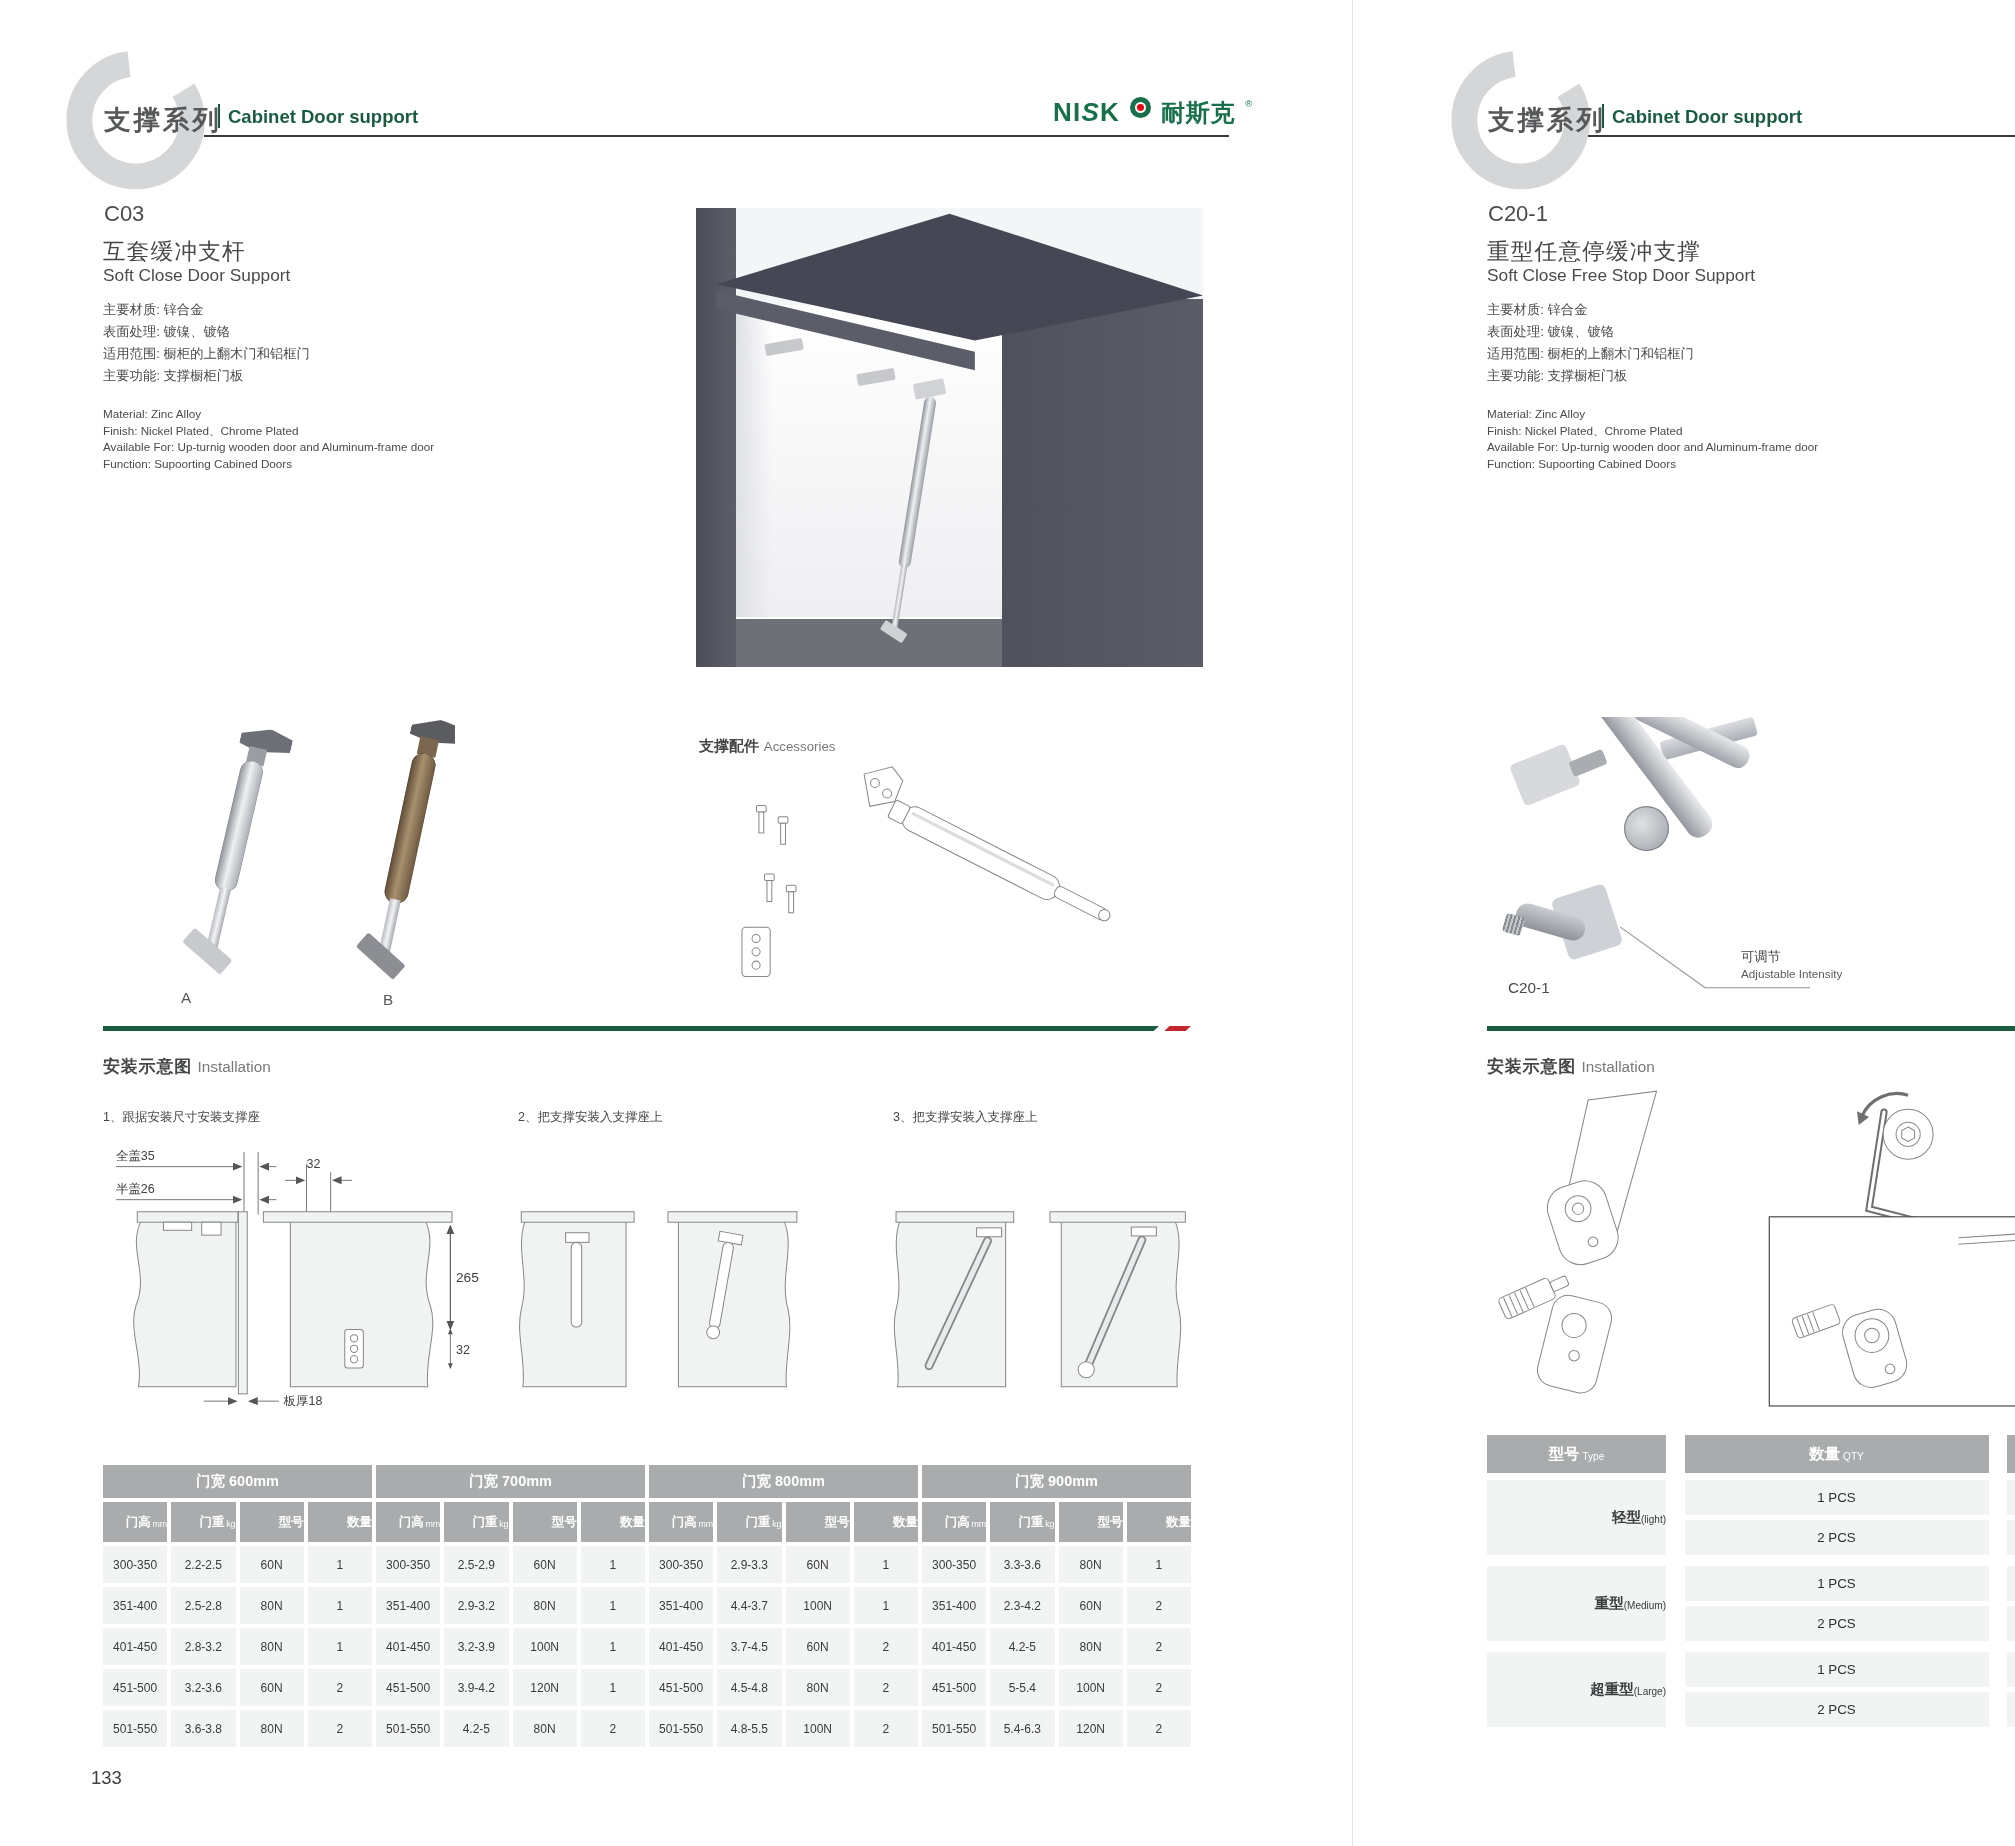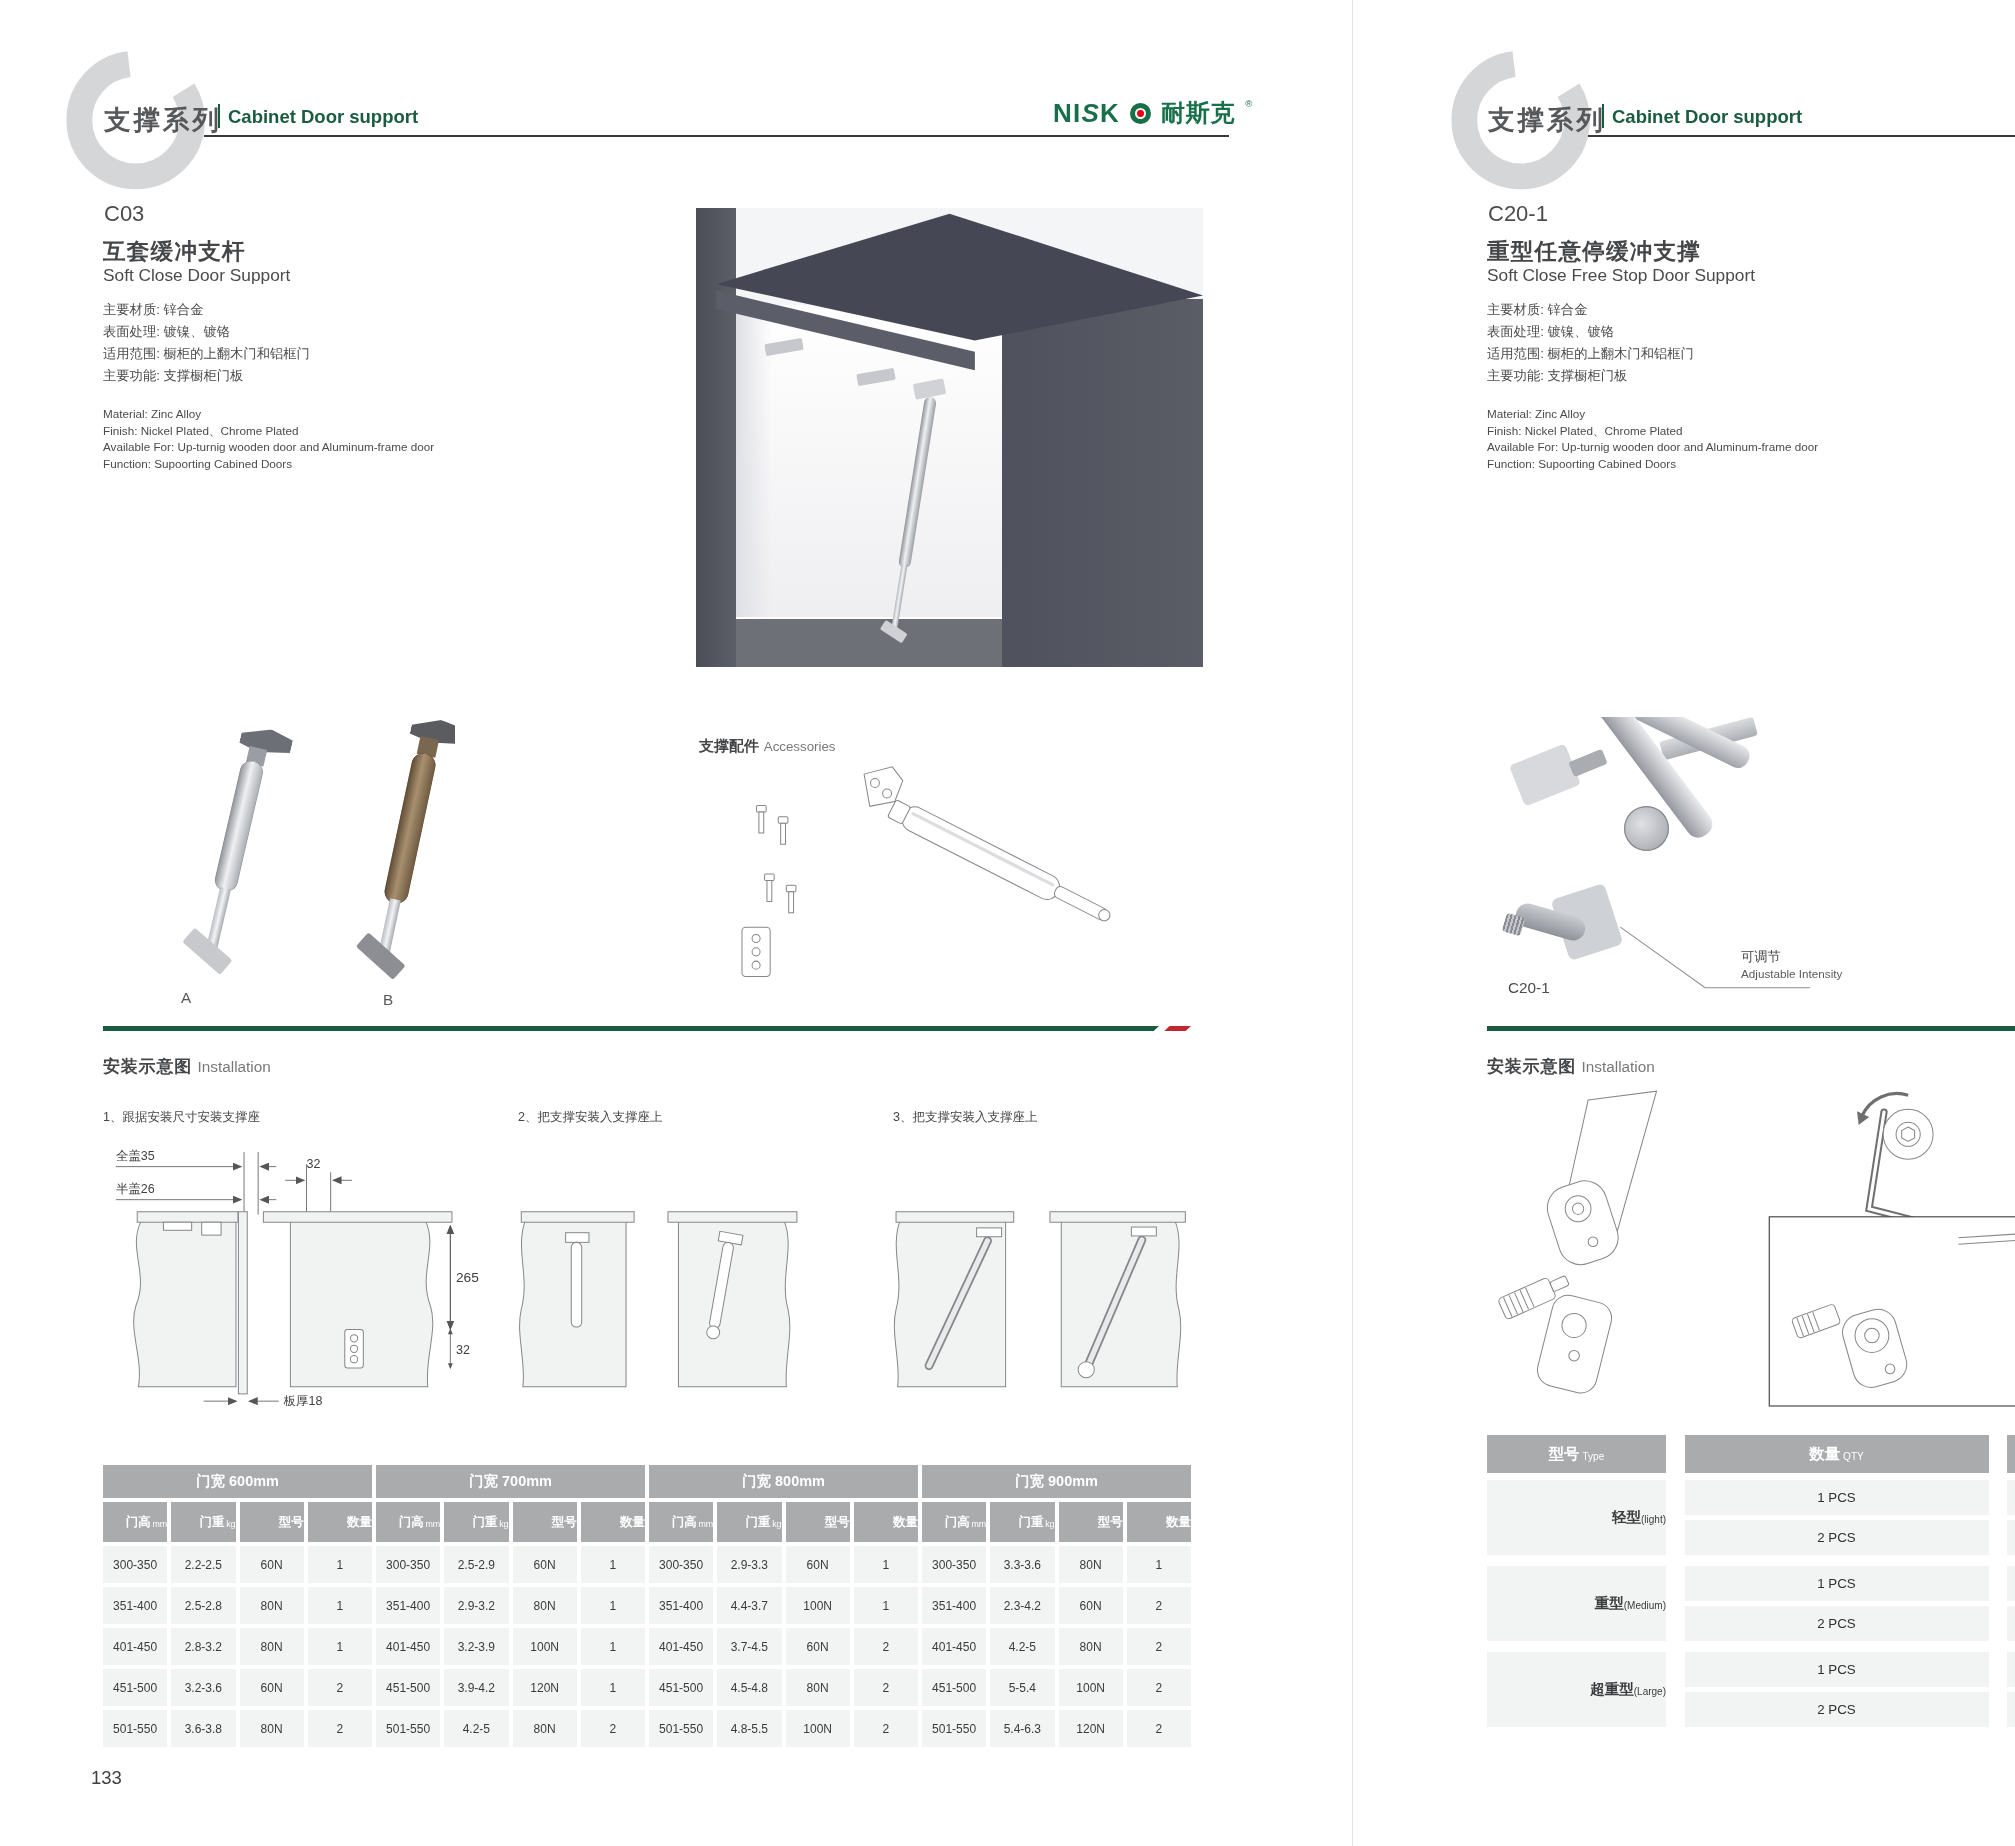--- a/index.html
+++ b/index.html
@@ -12,29 +12,29 @@
   body{font-family:"Liberation Sans","DejaVu Sans",sans-serif;color:var(--ink);}
   #canvas{position:relative;width:2703px;height:1847px;background:#fff;overflow:hidden;outline:0.4px solid #d9d9d9}
   .abs{position:absolute}
   .nowrap{white-space:nowrap}
   
   .c-ring{position:absolute}
   .series-cn{position:absolute;font-size:26.6px;font-weight:700;color:#57585a;letter-spacing:2.8px}
   .series-bar{position:absolute;width:2px;height:24px;background:var(--green)}
   .series-en{position:absolute;font-size:18.5px;font-weight:600;color:var(--green)}
   .head-rule{position:absolute;height:1.6px;background:var(--line)}
-  .logo{position:absolute;display:flex;align-items:center;gap:10px}
+  .logo{position:absolute;display:flex;gap:10px}
   .logo .word{font-size:26px;font-weight:800;color:var(--logo-green);letter-spacing:1.2px}
   .logo .ringO{width:21px;height:21px;border:5.2px solid var(--logo-green);border-radius:50%;position:relative;display:inline-block}
   .logo .ringO i{position:absolute;left:50%;top:50%;width:6.9px;height:6.9px;margin:-3.4px 0 0 -3.4px;border-radius:50%;background:var(--red-dot)}
   .logo .cjk{font-size:24px;font-weight:800;color:var(--logo-green);letter-spacing:0.8px}
   .logo .reg{font-size:9.7px;color:var(--logo-green);align-self:flex-start;margin-top:0.8px}
   
   .code{position:absolute;font-size:22px;font-weight:400;color:#4a4b4d}
-  .title-cn{position:absolute;font-size:22.6px;font-weight:700;color:#454648;letter-spacing:1.2px}
+  .title-cn{position:absolute;font-size:22.6px;font-weight:400;color:#454648;letter-spacing:1.2px}
   .title-en{position:absolute;font-size:17.3px;color:#4a4b4d}
   .specs-cn{position:absolute;font-size:13.3px;color:#4a4b4d;line-height:22px}
   .specs-en{position:absolute;font-size:11.7px;color:#4a4b4d;line-height:16.5px}
   
   .sec-cn{font-size:17px;font-weight:700;color:#454648;letter-spacing:0.8px}
   .sec-en{font-size:15.3px;color:#77787a;margin-left:5.6px}
   .acc-cn{font-size:15px;font-weight:700;color:#454648}
   .acc-en{font-size:13.3px;color:#77787a;margin-left:4.8px}
   .divider{position:absolute;height:5.2px}
   .divider .g{position:absolute;left:0;top:0;height:100%;background:var(--green);clip-path:polygon(0 0,100% 0,calc(100% - 5.6px) 100%,0 100%)}

